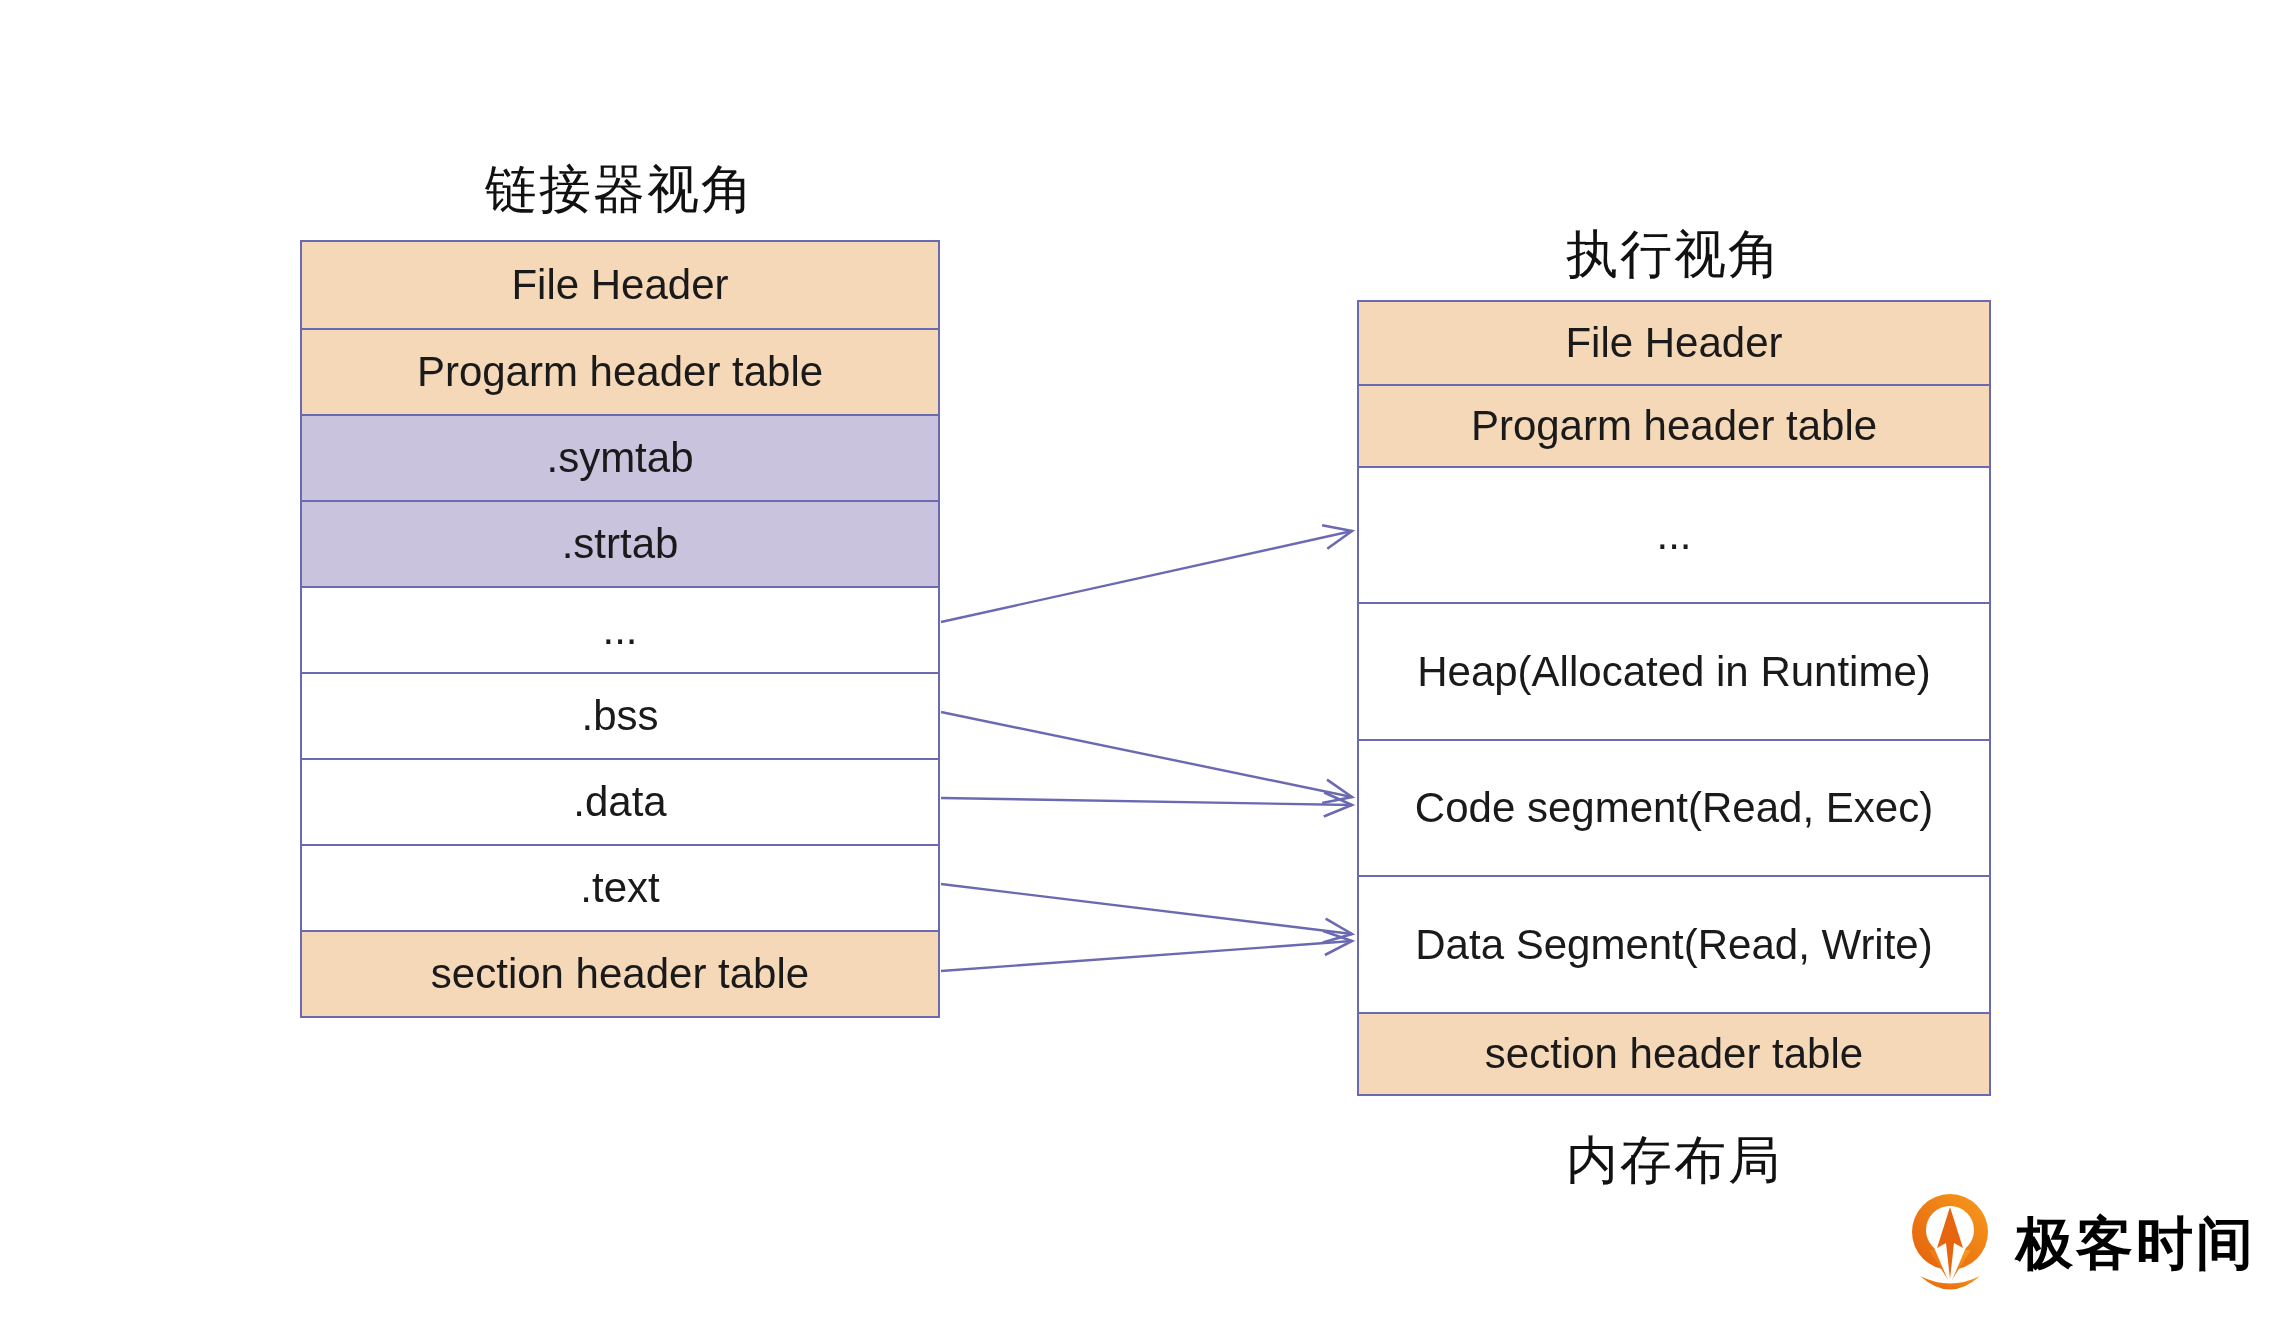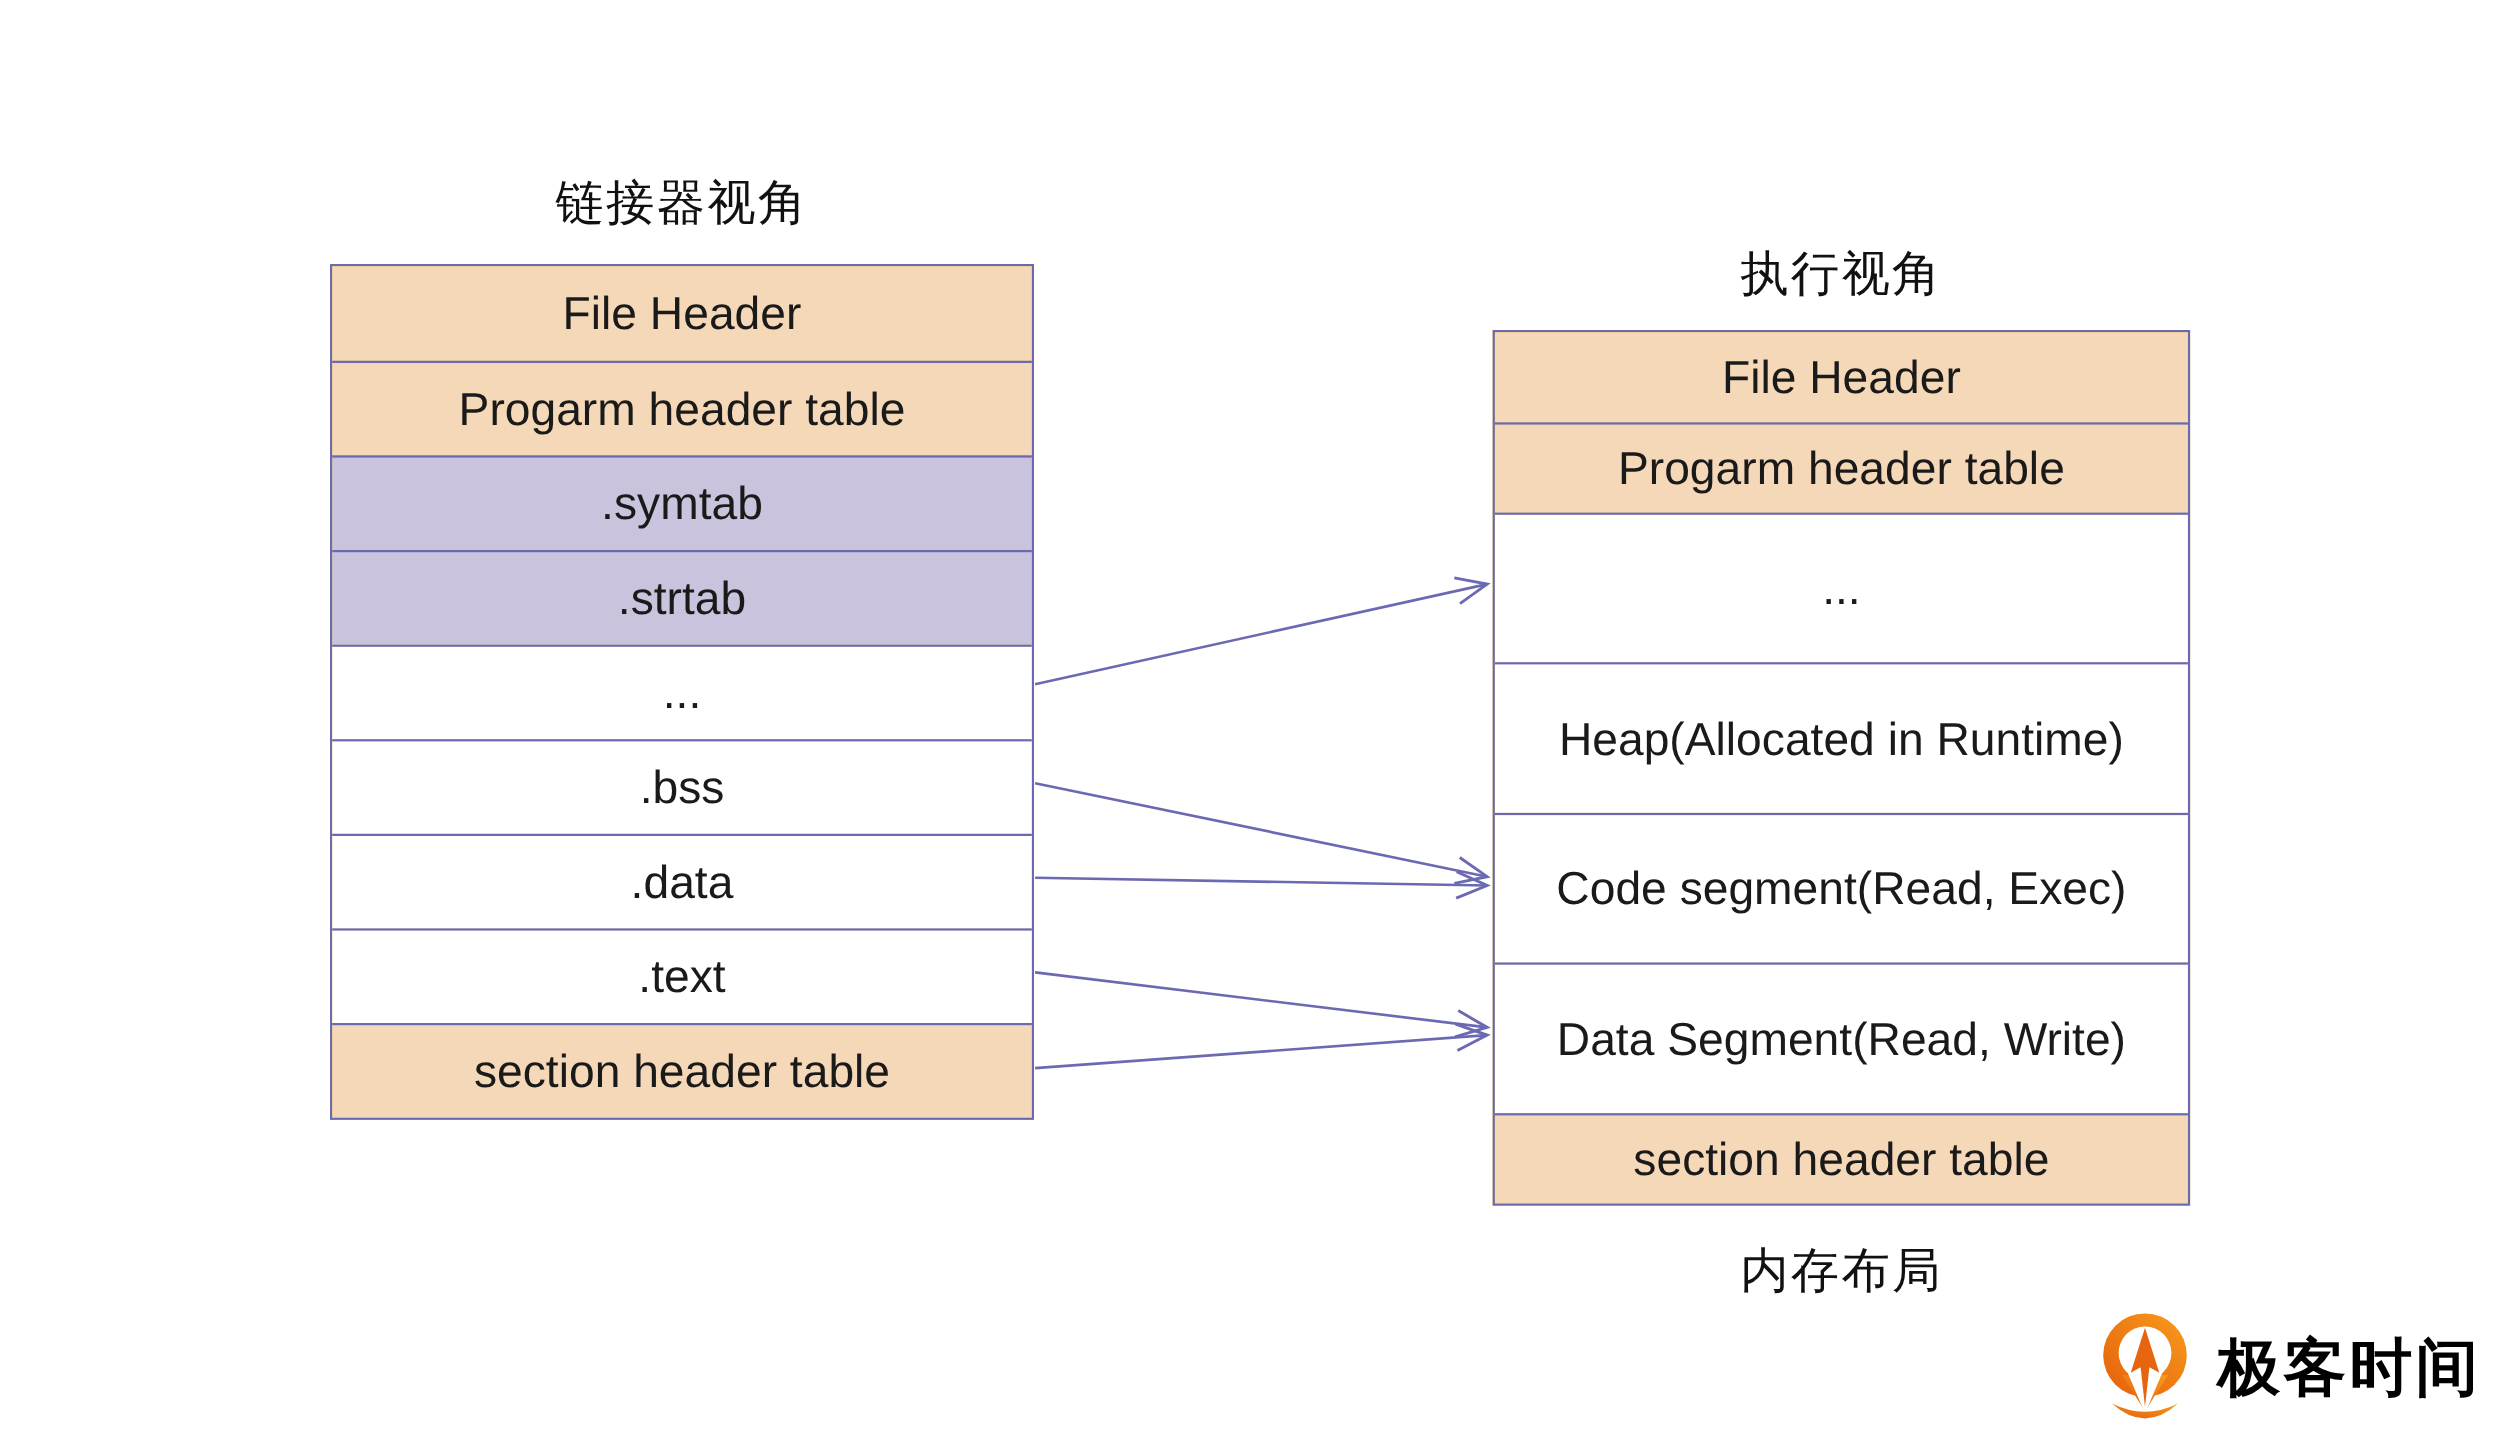--- a/index.html
+++ b/index.html
@@ -9,34 +9,34 @@
     height: 1319px;
     background: #ffffff;
     overflow: hidden;
     font-family: "Liberation Sans", "DejaVu Sans", sans-serif;
     color: #1e1e1e;
   }
 
   .title, .caption {
     position: absolute;
     text-align: center;
-    font-size: 44px;
+    font-size: 52px;
     font-weight: 500;
     color: #111111;
     letter-spacing: 2px;
   }
   .left-title  { left: 300px; width: 640px; top: 155px; }
   .right-title { left: 1357px; width: 634px; top: 220px; }
   .left-caption  { left: 300px; width: 640px; top: 1158px; }
   .right-caption { left: 1357px; width: 634px; top: 1126px; }
 
   .col {
     position: absolute;
     border: 2px solid #6b69b2;
-    background: #eab308;
+    background: #ef4444;
   }
   .left-col  { left: 300px; top: 240px; width: 636px; }
   .right-col { left: 1357px; top: 300px; width: 630px; }
 
   .row {
     box-sizing: border-box;
     display: flex;
     align-items: center;
     justify-content: center;
     font-size: 42px;

